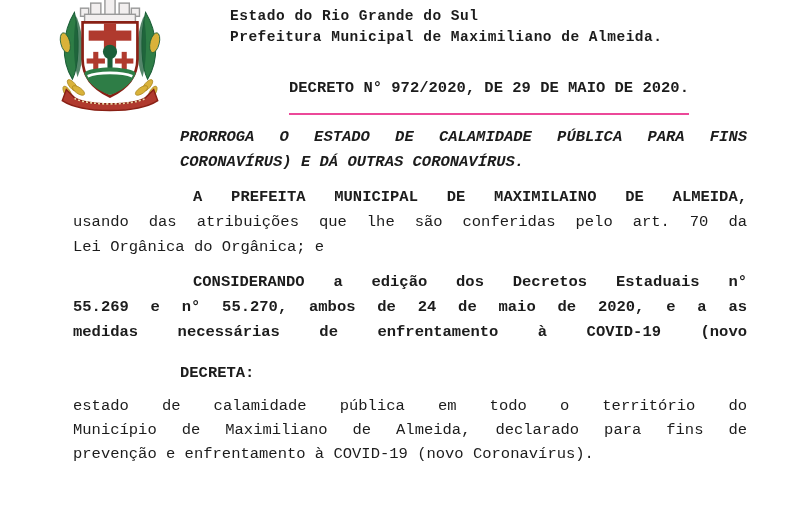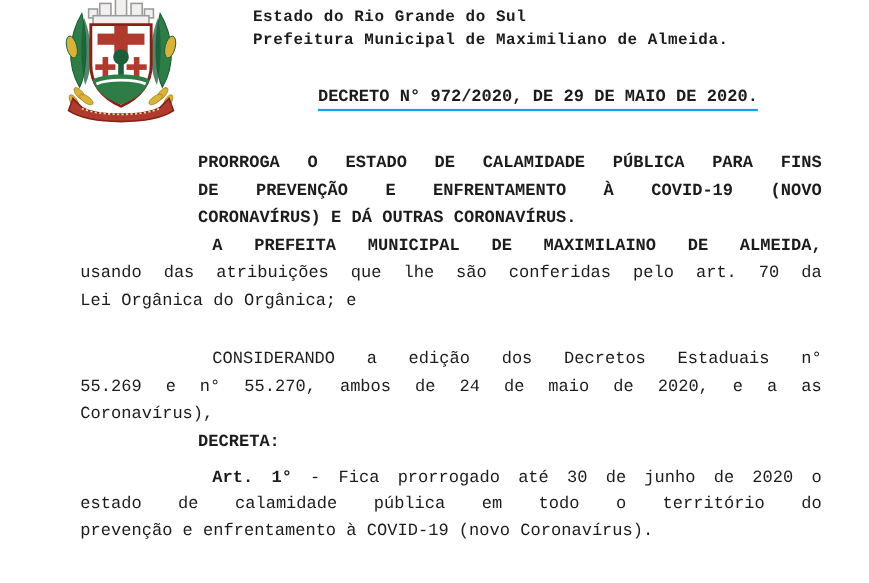--- a/index.html
+++ b/index.html
@@ -19,32 +19,32 @@
     font-weight: bold; font-size: 14.5px; line-height: 21px;
     white-space: nowrap; letter-spacing: 0.5px;
   }
 
   .column { position: absolute; left: 73px; top: 48px; width: 674px; }
 
   .title-wrap {
     margin-top: 30px; padding-left: 216px;
     font-weight: bold; font-size: 15.5px; line-height: 20px; white-space: nowrap;
   }
-  .title-underline { border-bottom: 2px solid #0ea5e9; padding-bottom: 2px; }
+  .title-underline { border-bottom: 2px solid #ec4899; padding-bottom: 16px; }
 
   .block { font-size: 15.5px; line-height: 25px; }
   .line  { min-height: 25px; }
   .jl    { text-align: justify; text-align-last: justify; }
   .bold  { font-weight: bold; }
   .line.first-indent { text-indent: 120px; }
 
-  .block.ementa { margin-left: 107px; width: 567px; font-weight: bold; margin-top: 38px; }
-  .block.opening { }
-  .block.considerando { margin-top: 28px; }
-  .block.decreta { margin-top: 0; font-weight: bold; text-indent: 107px; }
+  .block.ementa { margin-left: 107px; width: 567px; font-weight: bold; margin-top: 27px; font-style: italic; }
+  .block.opening { margin-top: 10px; }
+  .block.considerando { margin-top: 10px; font-weight: bold; }
+  .block.decreta { margin-top: 16px; font-weight: bold; text-indent: 107px; }
   .block.article { margin-top: 8px; line-height: 24px; }
   .block.article .line { min-height: 24px; }
 </style>
 </head>
 <body>
 
 <div class="page">
 
   <svg class="crest" viewBox="0 0 118 126" xmlns="http://www.w3.org/2000/svg">
 
@@ -116,37 +116,36 @@
     <div>Prefeitura Municipal de Maximiliano de Almeida.</div>
   </div>
 
   <div class="column">
     <div class="title-wrap">
       <span class="title-underline">DECRETO N° 972/2020, DE 29 DE MAIO DE 2020.</span>
     </div>
     <div>
         <div class="block ementa">
           <div class="line jl"><span class="bold">PRORROGA O ESTADO DE CALAMIDADE PÚBLICA PARA FINS</span></div>
-          <div class="line jl"><span class="bold">DE PREVENÇÃO E ENFRENTAMENTO À COVID-19 (NOVO</span></div>
           <div class="line"><span class="bold">CORONAVÍRUS) E DÁ OUTRAS CORONAVÍRUS.</span></div>
         </div>
         <div class="block opening">
           <div class="line jl first-indent"><span class="bold">A PREFEITA MUNICIPAL DE MAXIMILAINO DE ALMEIDA,</span></div>
           <div class="line jl"><span>usando das atribuições que lhe são conferidas pelo art. 70 da</span></div>
           <div class="line"><span>Lei Orgânica do Orgânica; e</span></div>
         </div>
         <div class="block considerando">
           <div class="line jl first-indent"><span>CONSIDERANDO a edição dos Decretos Estaduais n°</span></div>
           <div class="line jl"><span>55.269 e n° 55.270, ambos de 24 de maio de 2020, e a as</span></div>
-          <div class="line"><span>Coronavírus),</span></div>
+          <div class="line jl"><span>medidas necessárias de enfrentamento à COVID-19 (novo</span></div>
         </div>
         <div class="block decreta">
           <div class="line"><span class="bold">DECRETA:</span></div>
         </div>
         <div class="block article">
-          <div class="line jl first-indent"><span class="bold">Art. 1°</span><span> - Fica prorrogado até 30 de junho de 2020 o</span></div>
           <div class="line jl"><span>estado de calamidade pública em todo o território do</span></div>
+          <div class="line jl"><span>Município de Maximiliano de Almeida, declarado para fins de</span></div>
           <div class="line"><span>prevenção e enfrentamento à COVID-19 (novo Coronavírus).</span></div>
         </div>
       </div>
   </div>
 
 </div>
 
 </body></html>

